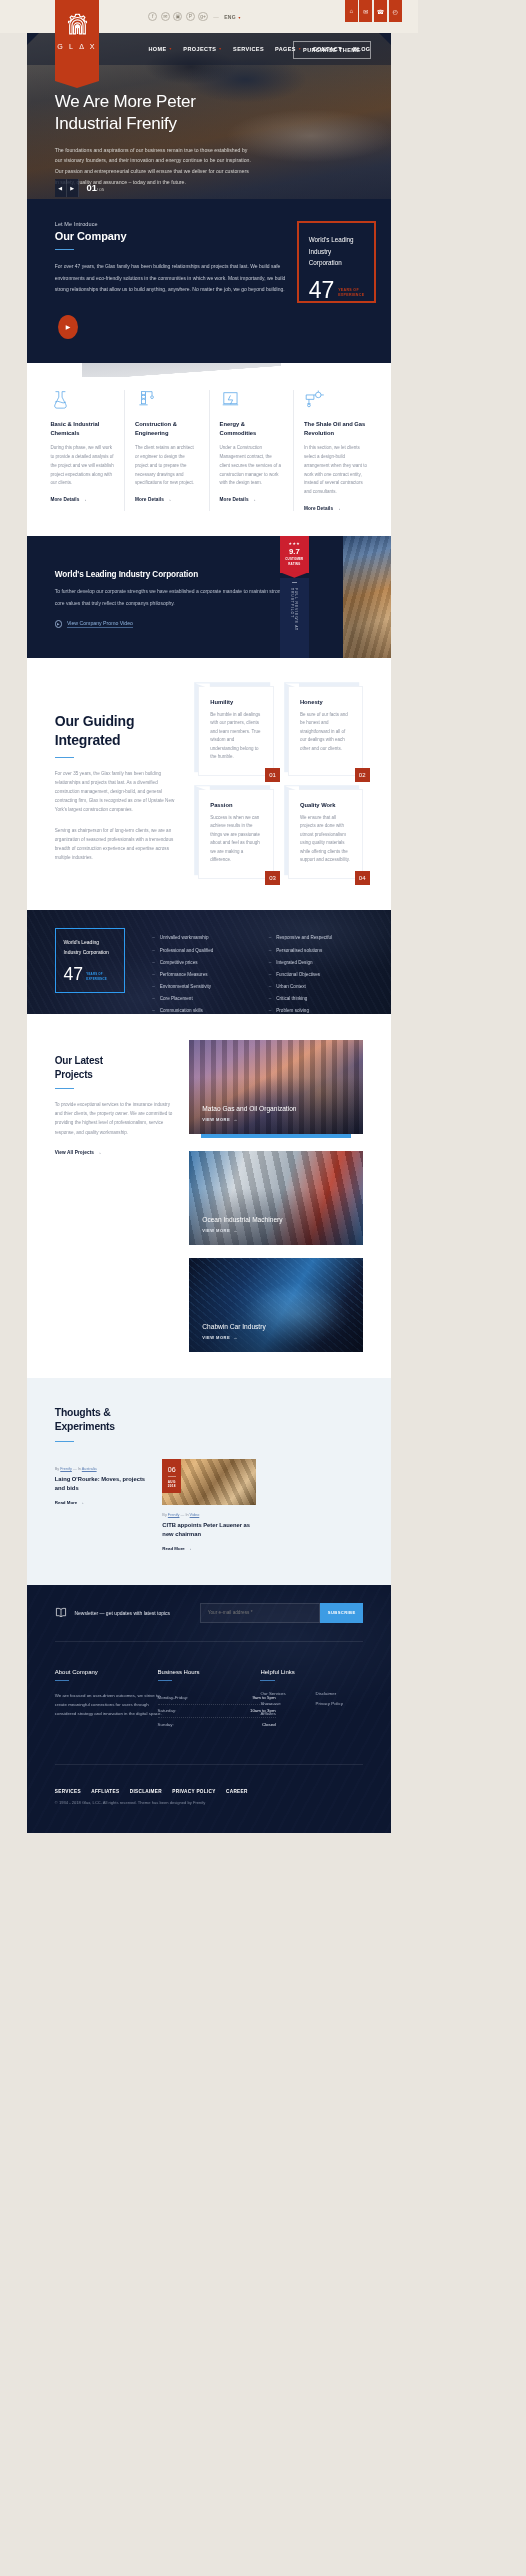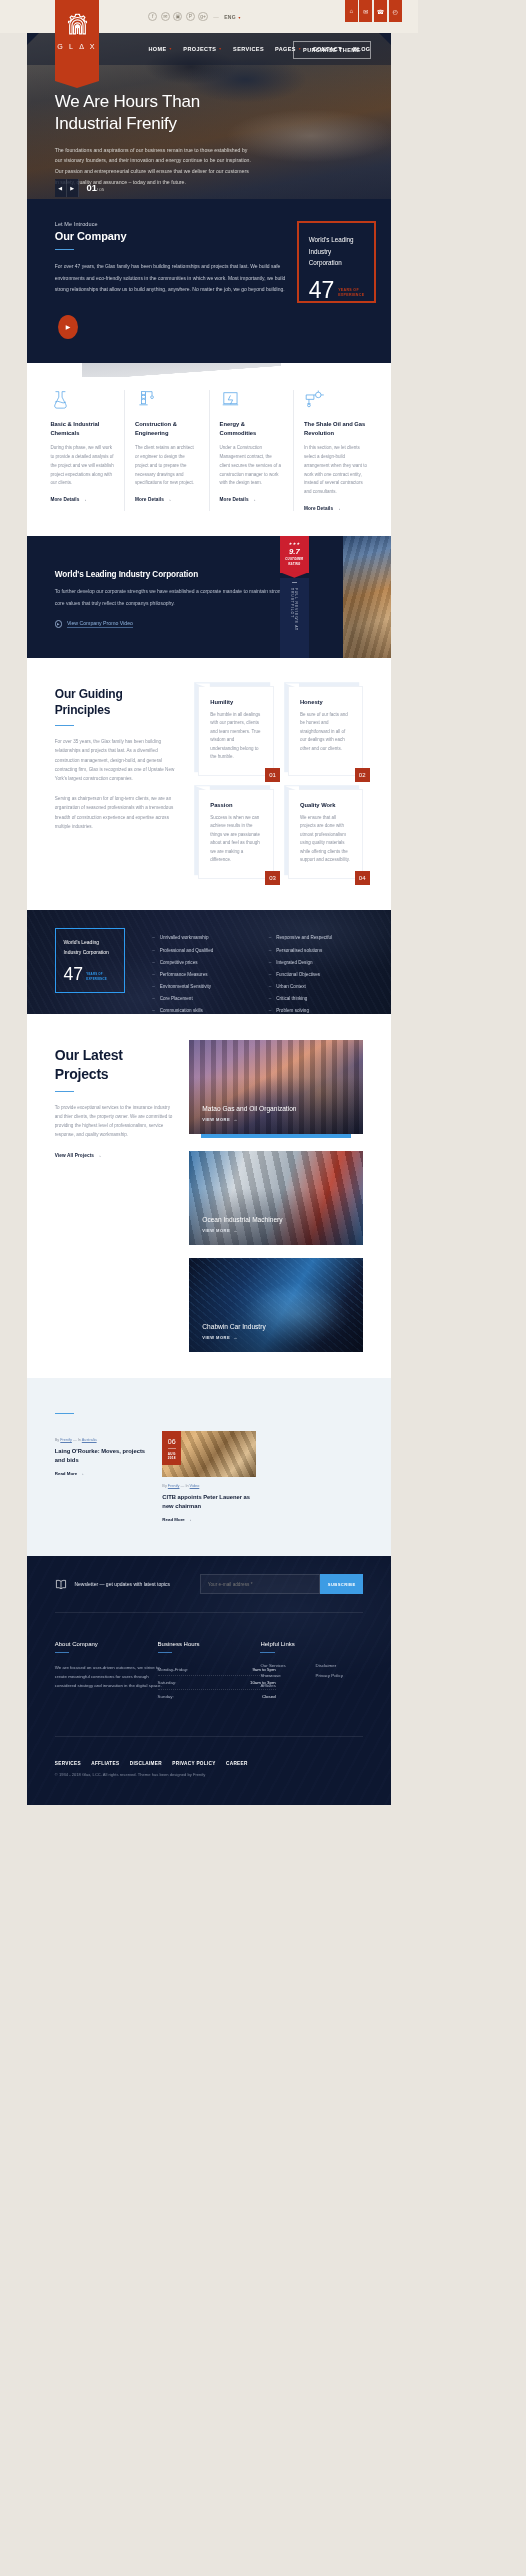--- a/index.html
+++ b/index.html
@@ -114,34 +114,34 @@
   .corp-left p { margin-top: 7.7px; font-size: 5px; line-height: 2.25; color: #b9c0cf; width: 231px; }
   .promo { margin-top: 11px; display: flex; align-items: center; gap: 5px; }
   .promo .c { width: 7.1px; height: 7.1px; border: 0.5px solid #8fa6c8; border-radius: 50%; color:#8fa6c8; font-size:3.3px; display:flex;align-items:center;justify-content:center;}
   .promo .t { font-size: 5.2px; color: #8fb4de; border-bottom: 0.5px solid #46648d; padding-bottom: 1.1px; }
   .corp-img { flex: 1; position: relative;
     background: linear-gradient(165deg,#2e4a72 0%,#5d7da6 18%,#b8844d 48%,#c9a476 70%,#8a6a47 100%); }
   .corp-img::after{content:"";position:absolute;inset:0;
     background: repeating-linear-gradient(105deg, rgba(0,0,0,.10) 0 3.8px, rgba(255,255,255,.05) 3.8px 8.2px),
                 radial-gradient(ellipse at 20% 80%, rgba(40,30,20,.45), transparent 65%);}
   .ribbon { position: absolute; right: 82px; top: 0; width: 28.5px; z-index: 6; }
-  .ribbon-top { background: #cc1f2f; padding: 5px 2.2px 6.6px 2.2px; text-align: center; position: relative; font-style: italic; }
+  .ribbon-top { background: #cc1f2f; padding: 5px 2.2px 6.6px 2.2px; text-align: center; position: relative; }
   .ribbon-top::after{content:"";position:absolute;left:0;right:0;bottom:-5px;height:5.5px;
     background:#cc1f2f; clip-path: polygon(0 0, 100% 0, 50% 100%);}
   .ribbon-stars { color: #fff; font-size: 3.8px; letter-spacing: 0.5px; }
   .ribbon-val { color:#fff; font-size: 7.7px; font-weight: bold; margin-top: 1.1px; }
   .ribbon-lbl { color:#fff; font-size: 2.9px; font-weight: bold; letter-spacing: 0.2px; line-height: 1.5; margin-top: 1.6px; }
   .ribbon-tail { background: #17254a; margin-top: 5px; height: 82px; display:flex; align-items:flex-start; justify-content:center; padding-top: 4.4px;}
   .ribbon-vtext { writing-mode: vertical-rl; color: #c3cad8; font-size: 3.4px; letter-spacing: 0.9px; margin-top: 5.5px;}
   .ribbon-dash { width: 5.5px; height:0.5px; background:#8a94aa; position:absolute; left:11.5px; top:46px;}
 
   
   .gp { background: #fff; margin: 0 27.4px; padding: 28.5px 27.4px 31px 27.4px; display: flex; gap: 16.5px; }
   .gp-left { width: 127px; }
-  .gp-left h2 { font-size: 12px; line-height: 1.35; letter-spacing: -0.2px; }
+  .gp-left h2 { font-size: 14px; line-height: 1.35; letter-spacing: -0.2px; margin-top: 26px; }
   .gp-left p { margin-top: 11px; font-size: 4.6px; line-height: 2.0; color: #8d93a0; }
   .gp-grid { flex: 1; display: grid; grid-template-columns: 1fr 1fr; gap: 13px 14.3px; position: relative; }
   .gp-card { position: relative; background: #fff; border: 0.5px solid #eef1f6;
     box-shadow: -3.8px -3.8px 0 #eaf0f8; padding: 12px 11px 13px 11px; min-height: 61px; }
   .gp-card::before{content:"";position:absolute;left:-3.8px;top:-3.8px;width:14.3px;height:5px;background:#fff;
     clip-path: polygon(0 0, 100% 0, 100% 100%);}
   .gp-card h4 { font-size: 5.8px; color: #101b35; }
   .gp-card p { margin-top: 5.5px; font-size: 4.5px; line-height: 1.9; color: #8d93a0; }
   .gp-num { position: absolute; background: #b0331a; color: #fff; width: 15.4px; height: 14.3px;
     display:flex;align-items:center;justify-content:center;font-size: 6px; }
@@ -164,21 +164,21 @@
   .badge-blue .bn { display:flex; align-items: flex-end; gap: 3.3px; margin-top: 10px; }
   .badge-blue .bn .n { font-size: 17.6px; color:#fff; line-height:.85; }
   .badge-blue .bn .l { font-size: 2.9px; color:#2e9bf0; font-weight:bold; letter-spacing:0.2px; line-height:1.5; padding-bottom:1.1px;}
   .checks { flex: 1; display: grid; grid-template-columns: 1fr 1fr; gap: 0 22px; padding-top: 3.3px; }
   .chk { display: flex; align-items: baseline; gap: 5px; font-size: 4.6px; color: #c6ccda; padding: 3.6px 0; }
   .chk .d { color: #7f899e; }
 
   
   .projects { background: #fff; margin: 0 27.4px; padding: 26px 27.4px 26px 27.4px; display: flex; gap: 16.5px; }
   .proj-left { width: 118px; padding-top: 6.6px; }
-  .proj-left h2 { font-size: 14px; line-height: 1.35; letter-spacing: -0.2px; }
+  .proj-left h2 { font-size: 10px; line-height: 1.35; letter-spacing: -0.2px; margin-top: 8px; }
   .proj-left p { margin-top: 11px; font-size: 4.6px; line-height: 2.0; color: #8d93a0; }
   .proj-list { flex: 1; display: flex; flex-direction: column; gap: 13px; }
   .proj-card { position: relative; height: 94px; overflow: hidden; }
   .proj-card .ph { position: absolute; inset: 0; }
   .ph-1 { background: linear-gradient(150deg,#6d5f92 0%,#a07aa0 22%,#d48f7a 42%,#5b4f77 62%,#22243c 100%); }
   .ph-1::after{content:"";position:absolute;inset:0;
     background: repeating-linear-gradient(90deg, rgba(0,0,0,.20) 0 5px, rgba(255,255,255,.06) 5px 11px),
                 radial-gradient(circle at 75% 55%, rgba(255,170,60,.35), transparent 40%);}
   .ph-2 { background: linear-gradient(110deg,#2f6ea8 0%,#cfd6dc 28%,#9aa6b2 52%,#b53a2a 74%,#2a6faf 100%); }
   .ph-2::after{content:"";position:absolute;inset:0;
@@ -317,21 +317,21 @@
           </div>
         <div class="nav-item">
             <span>BLOG</span>
           </div>
       </div>
       <div class="purchase-btn">PURCHASE THEME</div>
     </div>
 
     <div class="hero-content">
       <h1 class="hero-h1">
-        <span>We Are Hours Than</span><br><span>Industrial Frenify</span>
+        <span>We Are More Peter</span><br><span>Industrial Frenify</span>
       </h1>
       <p class="hero-p">The foundations and aspirations of our business remain true to those established by our visionary founders, and their innovation and energy continue to be our inspiration. Our passion and entrepreneurial culture will ensure that we deliver for our customers in safety, quality and assurance – today and in the future.</p>
     </div>
 
     <div class="hero-ctrl">
       <div class="arrow-box">
         <div class="arrow-btn">◀</div>
         <div class="arrow-btn">▶</div>
       </div>
       <div class="counter">
@@ -428,21 +428,21 @@
       <div class="ribbon-tail">
         <div class="ribbon-dash"></div>
         <div class="ribbon-vtext">FULL REVIEWS AT TRUSTPILOT</div>
       </div>
     </div>
   </div>
 
   <div class="gp">
     <div class="gp-left">
       <h2>
-        <span>Our Guiding</span><br><span>Principles</span>
+        <span>Our Guiding</span><br><span>Integrated</span>
       </h2>
       <div class="rule-blue"></div>
       <p>For over 35 years, the Glax family has been building relationships and projects that last. As a diversified construction management, design-build, and general contracting firm, Glax is recognized as one of Upstate New York's largest construction companies.</p>
       <p>Serving as chairperson for of long-term clients, we are an organization of seasoned professionals with a tremendous breadth of construction experience and expertise across multiple industries.</p>
     </div>
     <div class="gp-grid">
       <div class="gp-card">
         <h4>Humility</h4>
         <p>Be humble in all dealings with our partners, clients and team members. True wisdom and understanding belong to the humble.</p>
         <div class="gp-num n1">01</div>
@@ -575,20 +575,23 @@
           <div class="proj-txt">
             <h4>Chabwin Car Industry</h4>
             <div class="proj-more"><span>VIEW MORE</span> &nbsp;→</div>
           </div>
         </div>
       </div>
     </div>
   </div>
 
   <div class="blog">
+    <h2>
+      <span>Thoughts &amp;</span><br><span>Experiments</span>
+    </h2>
     <div class="rule-blue"></div>
     <div class="blog-grid">
       <div>
         <div class="bmeta"><span>By </span><u>Frenify</u><span> — In </span><u>Australia</u></div>
         <h4>Laing O'Rourke: Moves, projects and bids</h4>
         <div class="bread"><span>Read More</span> &nbsp;→</div>
       </div>
       <div>
         <div class="bimg bi-3">
           <div class="bdate">

